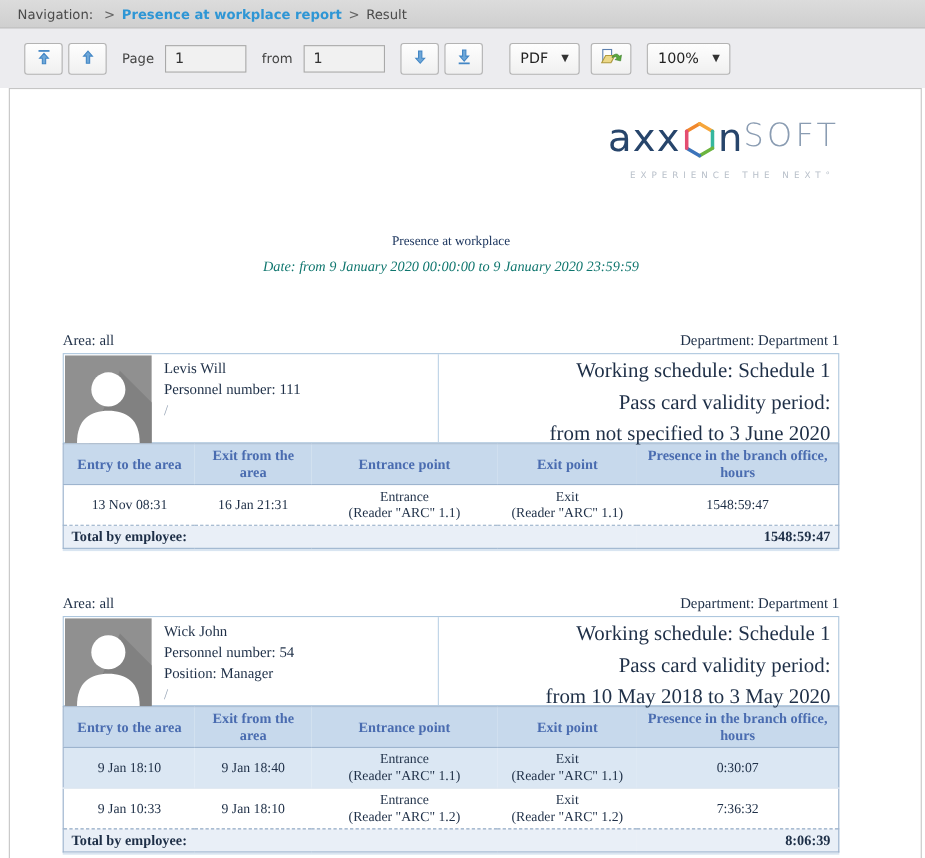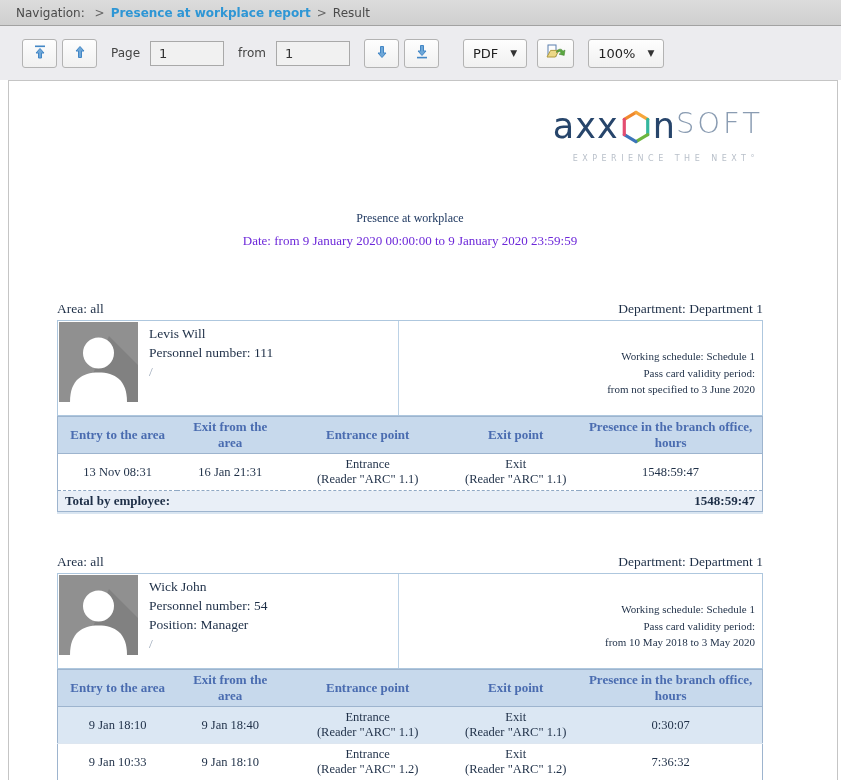--- a/index.html
+++ b/index.html
@@ -60,35 +60,35 @@
   .logo-soft { font-size:29px; letter-spacing:3px; color:#8a9cb2; line-height:1;
     font-family:"DejaVu Sans",sans-serif; font-weight:200; }
   .logo-hex { margin:0 2px; transform:translateY(1px); }
   .logo-tagline {
     margin-top:7px; font-family:"DejaVu Sans",sans-serif;
     font-size:8px; letter-spacing:4.5px; color:#b9c0ca; padding-right:4px;
   }
 
   
   .rpt-title { text-align:center; font-size:12px; color:#1f3860; margin-top:48px; }
-  .rpt-date  { text-align:center; font-size:13px;  color:#6d28d9; margin-top:7px; }
+  .rpt-date  { text-align:center; font-size:13px;  color:#0f766e; margin-top:7px;font-style:italic; }
 
   
   .emp-section { margin-top:52px; }
   .emp-section + .emp-section { margin-top:42px; }
   .area-row { display:flex; justify-content:space-between;
     font-size:13.5px; margin-bottom:3px; }
-  .info-box { border:1px solid #aec7de; display:flex; height:96px; background:#fff; }
+  .info-box { border:1px solid #aec7de; display:flex; height:82px; background:#fff; }
   .avatar { width:81px; padding:1px; flex:none; }
   .avatar svg { display:block; }
   .emp-info { width:260px; padding:3px 0 0 10px; font-size:13.5px; line-height:1.42;
     border-right:1px solid #bcd2e6; }
   .emp-info .slash { color:#9aa7b8; }
   .emp-schedule { flex:1; display:flex; flex-direction:column; justify-content:center;
-    align-items:flex-end; padding-right:7px; font-size:11px; line-height:1.5;
+    align-items:flex-end; padding-right:7px; font-size:19px; line-height:1.5;
     padding-top:10px; }
 
   table.presence-table { width:100%; border-collapse:collapse;
     border:1px solid #9db4ce; box-shadow:0 2px 0 #d9e5f1; }
   .presence-table col.c1{width:17%} .presence-table col.c2{width:15%}
   .presence-table col.c3{width:24%} .presence-table col.c4{width:18%}
   .presence-table col.c5{width:26%}
   .presence-table th {
     background:#c7d9ec; color:#4a6cb0; font-size:13px; font-weight:bold;
     padding:2px 6px; height:36px; border-bottom:1px solid #9db4ce; text-align:center;

